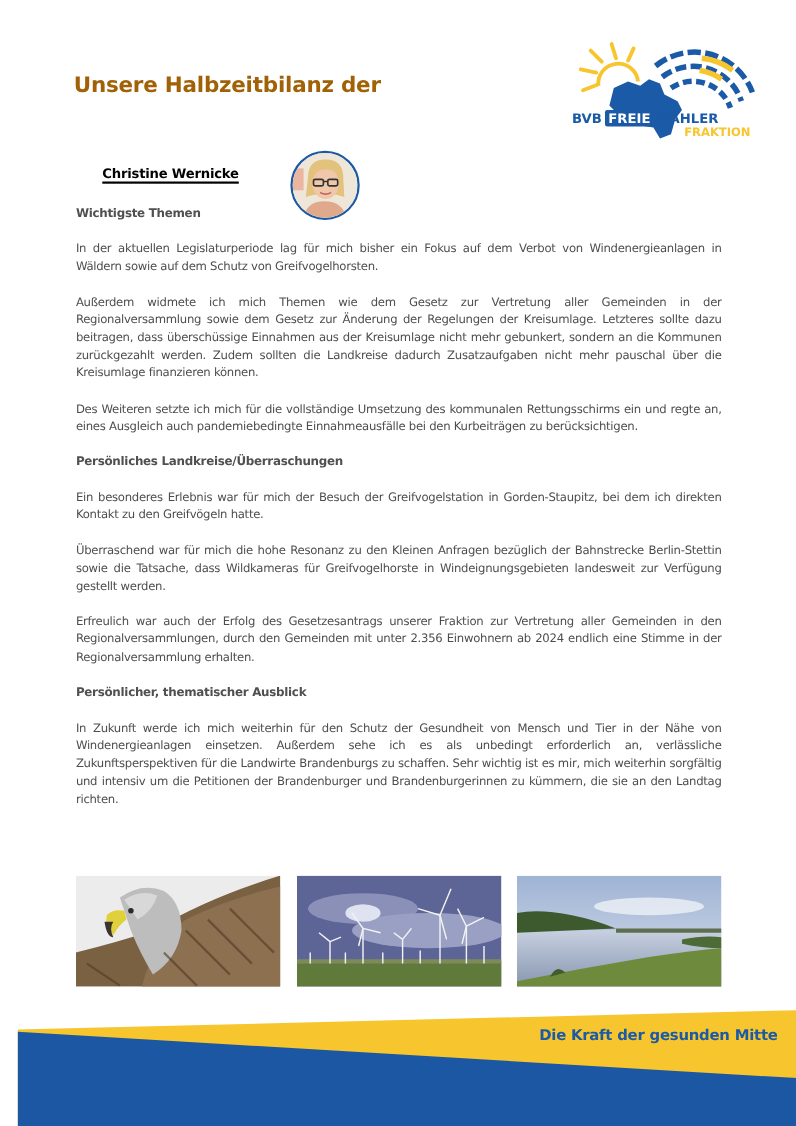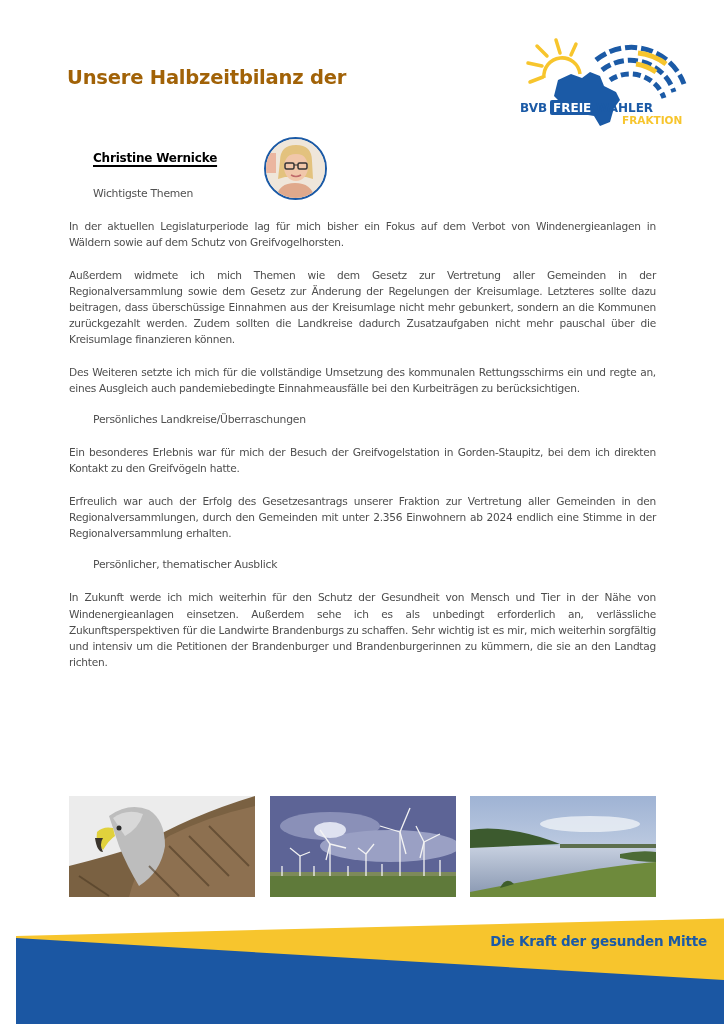--- a/index.html
+++ b/index.html
@@ -23,21 +23,21 @@
   .portrait {
     position: absolute; left: 264px; top: 137px; width: 63px; height: 63px;
     border-radius: 50%; border: 2px solid #1b5aa6; overflow: hidden; background: #f2e9dd;
   }
 
   .content {
     position: absolute; left: 69px; top: 186px; width: 587px;
     font-family: "DejaVu Sans", sans-serif; font-size: 10.6px; line-height: 16.2px;
     color: #4d4d4d; letter-spacing: -0.25px;
   }
-  .content .h { font-weight: normal; color: #505050; margin-bottom: 16px; font-size: 10.8px; margin-left: 24px; }
+  .content .h { font-weight: bold; color: #505050; margin-bottom: 16px; font-size: 10.8px; }
   .content p { text-align: justify; margin-bottom: 16px; }
 
   .photos { position: absolute; top: 796px; left: 69px; width: 587px; height: 101px; }
   .photo { position: absolute; top: 0; width: 186px; height: 101px; overflow: hidden; }
   .photo svg { display: block; width: 100%; height: 100%; }
 
   .footer { position: absolute; left: 16px; top: 905px; width: 724px; height: 119px; }
   .footer svg { position: absolute; left: 0; top: 0; }
   .slogan {
     position: absolute; right: 33px; top: 28px;
@@ -105,20 +105,21 @@
 <div class="content">
   <div>
     <div class="h">Wichtigste Themen</div>
     <p>In der aktuellen Legislaturperiode lag für mich bisher ein Fokus auf dem Verbot von Windenergieanlagen in Wäldern sowie auf dem Schutz von Greifvogelhorsten.</p>
     <p>Außerdem widmete ich mich Themen wie dem Gesetz zur Vertretung aller Gemeinden in der Regionalversammlung sowie dem Gesetz zur Änderung der Regelungen der Kreisumlage. Letzteres sollte dazu beitragen, dass überschüssige Einnahmen aus der Kreisumlage nicht mehr gebunkert, sondern an die Kommunen zurückgezahlt werden. Zudem sollten die Landkreise dadurch Zusatzaufgaben nicht mehr pauschal über die Kreisumlage finanzieren können.</p>
     <p>Des Weiteren setzte ich mich für die vollständige Umsetzung des kommunalen Rettungsschirms ein und regte an, eines Ausgleich auch pandemiebedingte Einnahmeausfälle bei den Kurbeiträgen zu berücksichtigen.</p>
   </div>
   <div>
     <div class="h">Persönliches Landkreise/Überraschungen</div>
     <p>Ein besonderes Erlebnis war für mich der Besuch der Greifvogelstation in Gorden-Staupitz, bei dem ich direkten Kontakt zu den Greifvögeln hatte.</p>
+    <p>Überraschend war für mich die hohe Resonanz zu den Kleinen Anfragen bezüglich der Bahnstrecke Berlin-Stettin sowie die Tatsache, dass Wildkameras für Greifvogelhorste in Windeignungsgebieten landesweit zur Verfügung gestellt werden.</p>
     <p>Erfreulich war auch der Erfolg des Gesetzesantrags unserer Fraktion zur Vertretung aller Gemeinden in den Regionalversammlungen, durch den Gemeinden mit unter 2.356 Einwohnern ab 2024 endlich eine Stimme in der Regionalversammlung erhalten.</p>
   </div>
   <div>
     <div class="h">Persönlicher, thematischer Ausblick</div>
     <p>In Zukunft werde ich mich weiterhin für den Schutz der Gesundheit von Mensch und Tier in der Nähe von Windenergieanlagen einsetzen. Außerdem sehe ich es als unbedingt erforderlich an, verlässliche Zukunftsperspektiven für die Landwirte Brandenburgs zu schaffen.  Sehr wichtig ist es mir, mich weiterhin sorgfältig und intensiv um die Petitionen der Brandenburger und Brandenburgerinnen zu kümmern, die sie an den Landtag richten.</p>
   </div>
 </div>
 
 <div class="photos">
   <div class="photo" style="left:0;">

